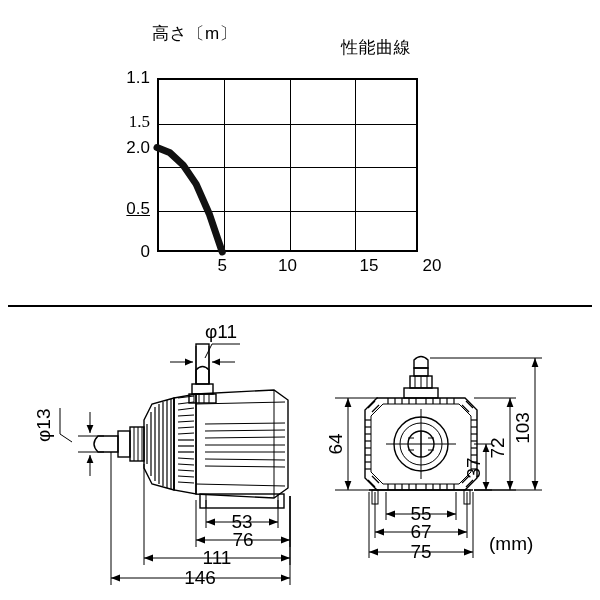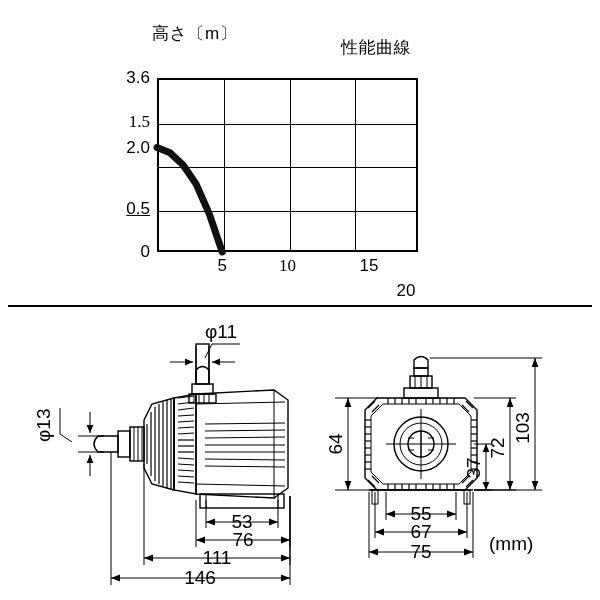--- a/index.html
+++ b/index.html
@@ -133,36 +133,36 @@
     <div id="plot-frame">
         <div class="grid-h" style="top: 130.5px;"></div>
         <div class="grid-h" style="top: 87px;"></div>
         <div class="grid-h" style="top: 43.5px;"></div>
         <div class="grid-v" style="left: 65.25px;"></div>
         <div class="grid-v" style="left: 130.5px;"></div>
         <div class="grid-v" style="left: 195.75px;"></div>
       </div>
 
     <div id="ylabels">
-        <div class="ytick" style="top: 0px;">3.6</div>
+        <div class="ytick" style="top: 0px;">1.1</div>
         <div class="ytick" style="top: 43.5px; font-family: Liberation Serif, serif;">1.5</div>
         <div class="ytick" style="top: 69.6px;">2.0</div>
         <div class="ytick" style="top: 130.5px; text-decoration: underline;">0.5</div>
         <div class="ytick" style="top: 174px;">0</div>
       </div>
 
     <svg id="curve-svg" viewBox="0 0 261 174" preserveAspectRatio="none">
       <path id="curve-path" fill="none" stroke="#111111" stroke-width="7" stroke-linecap="round" stroke-linejoin="round" d="M0.00 69.60 L13.05 74.82 L26.10 87.00 L39.15 106.14 L52.20 135.72 L58.73 154.86 L65.25 174.00"></path>
     </svg>
 
     <div id="xlabels">
         <div class="xtick" style="left: 222.25px;">5</div>
-        <div class="xtick" style="left: 287.5px; font-family: Liberation Serif, serif;">10</div>
+        <div class="xtick" style="left: 287.5px;">10</div>
         <div class="xtick" style="left: 369px;">15</div>
-        <div class="xtick" style="left: 406px; margin-top: 25px;">20</div>
+        <div class="xtick" style="left: 432px;">20</div>
       </div>
   </div>
 
   <div class="divider"></div>
 
   <div class="panel" id="drawing-panel">
     <svg id="drawing-svg" viewBox="0 0 600 292">
 
       <g>
 

